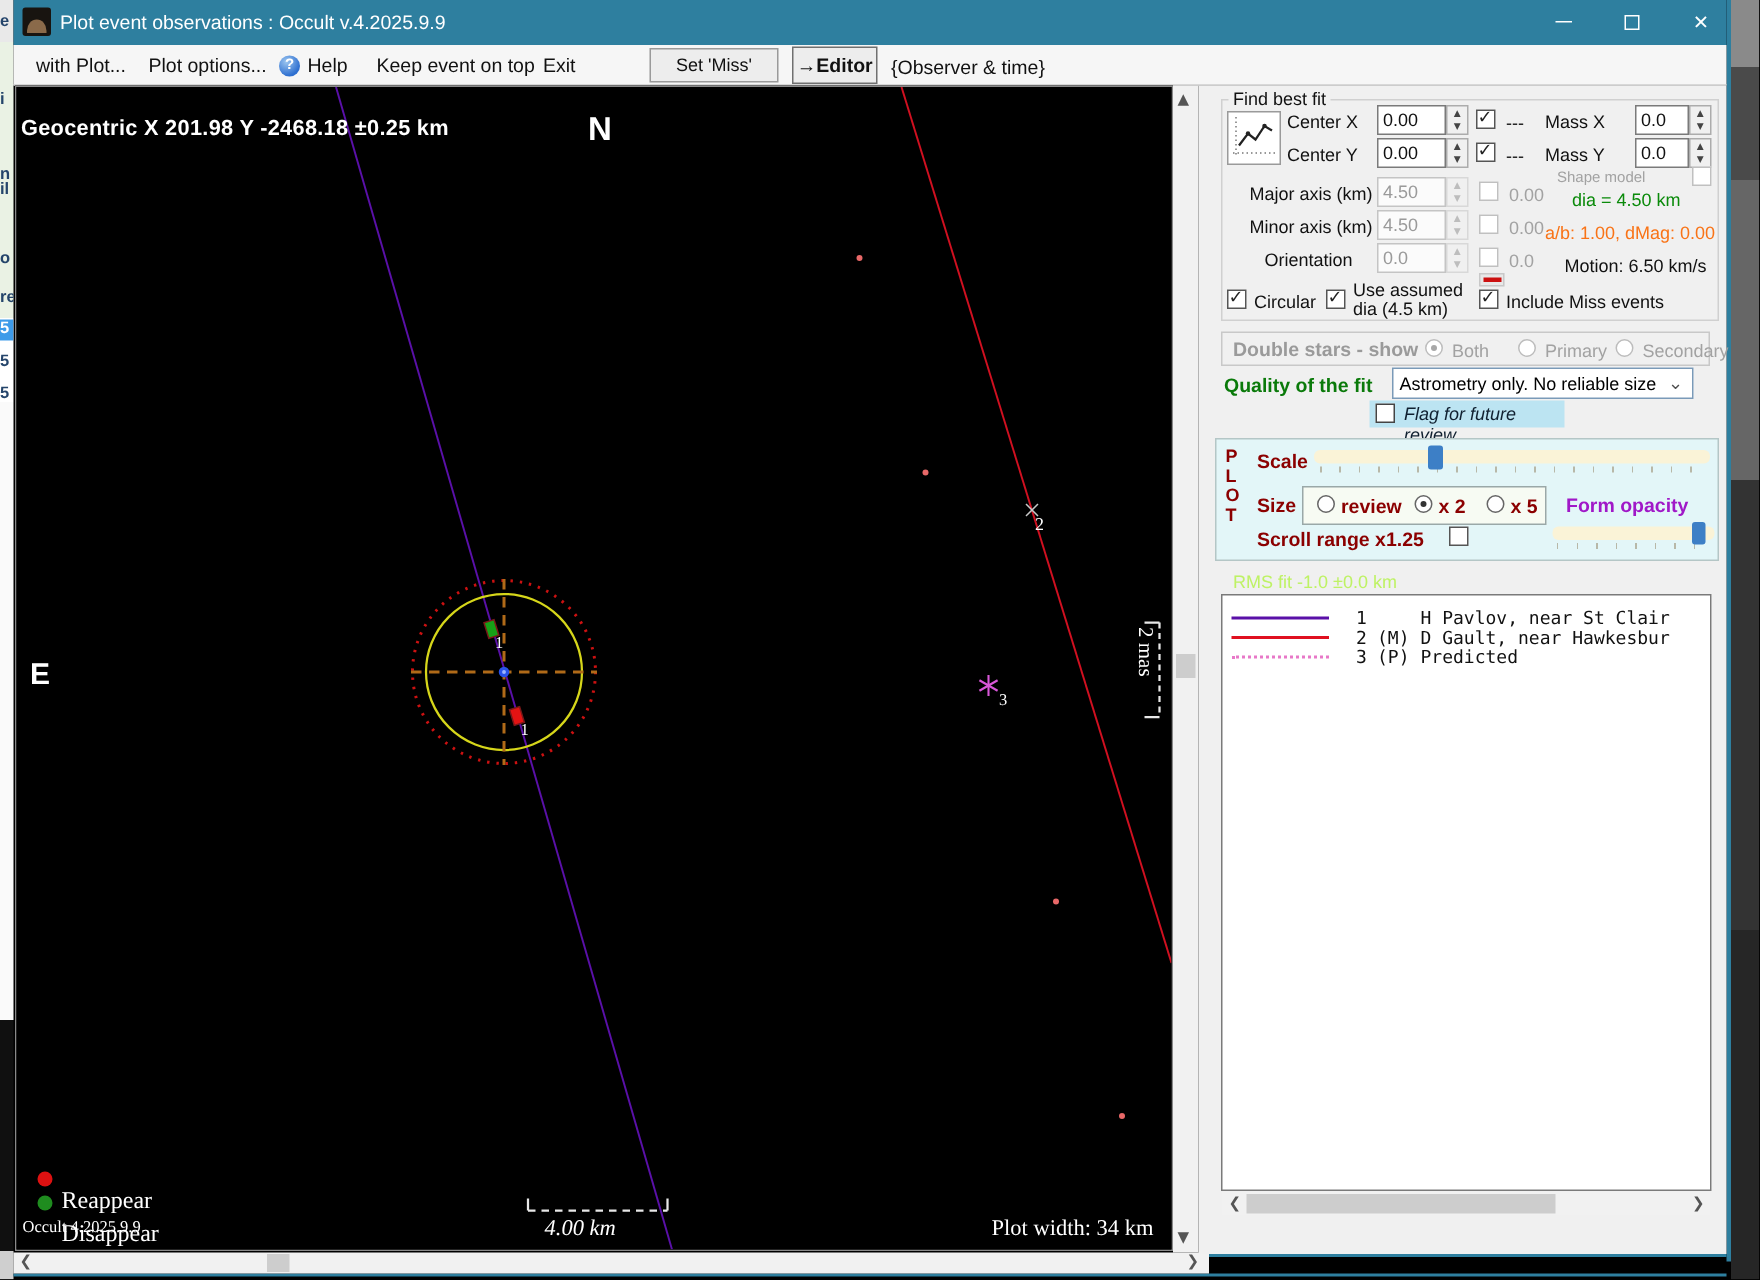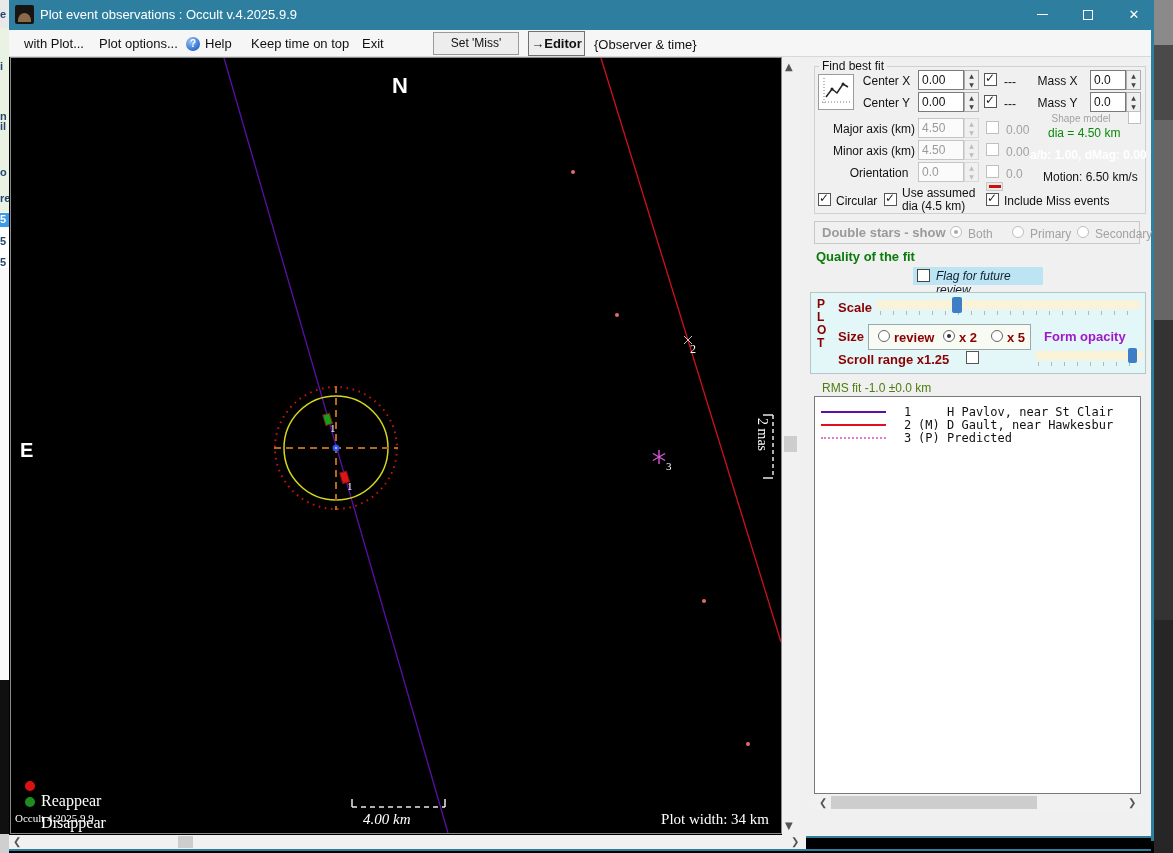--- a/index.html
+++ b/index.html
@@ -57,52 +57,52 @@
   .sb { background:#F1F1F1; }
   .sb-arrow { color:#555; font:bold 10px/14px "DejaVu Sans",sans-serif; text-align:center; }
   .sb-thumb { background:#CDCDCD; }
   #plot-vscroll { left:782px; top:57px; width:17px; height:778px; }
   #plot-hscroll { left:9px;  top:835px; width:797px; height:14px; }
 
   
   #right-panel { left:799px; top:57px; width:352px; height:779px; background:#F0F0F0; }
   .grp { border:1px solid #D0D0D0; background:transparent; }
   .grp-label { font-size:12px; color:#111; background:#F0F0F0; padding:0 3px; }
-  .rlabel { font-size:12px; color:#111; text-align:center; white-space:nowrap; }
+  .rlabel { font-size:12px; color:#111; text-align:left; white-space:nowrap; }
   .numbox { background:#fff; border:1px solid #7A7A7A; font-size:12px; color:#111; padding:2px 3px; height:20px; }
   .numbox.dis { color:#9A9A9A; border-color:#C4C4C4; background:#FBFBFB; }
   .spin { width:15px; height:20px; border:1px solid #ACACAC; background:#F0F0F0; font:6px/9px "DejaVu Sans",sans-serif; color:#444; text-align:center; }
   .spin div { height:9px; }
   .spin.dis { color:#BDBDBD; border-color:#D8D8D8; }
   .cb { width:13px; height:13px; background:#fff; border:1px solid #555; }
   .cb.on::after { content:"✓"; position:absolute; left:0; top:-3px; font:bold 12px "DejaVu Sans",sans-serif; color:#222; }
   .cb.dis { border-color:#C0C0C0; }
   .rb { width:12px; height:12px; border:1px solid #666; border-radius:50%; background:#fff; }
   .rb.on::after { content:""; position:absolute; left:3px; top:3px; width:4px; height:4px; border-radius:50%; background:#333; }
   .rb.dis { border-color:#BDBDBD; } .rb.dis.on::after { background:#A8A8A8; }
   .graytext { color:#A2A2A2; }
-  .green { color:#0A8A0A; } .blue { color:#ffffff;font-weight:bold; }
+  .green { color:#0A8A0A; } .blue { color:#f97316; }
 
   #bestfit-icon { left:818px; top:74px; width:36px; height:36px; background:#fff; border:1px solid #9A9A9A; }
 
   #double-stars-box { left:814px; top:221px; width:326px; height:23px; border:1px solid #C8C8C8; }
   #quality-combo { left:928px; top:245px; width:201px; height:21px; background:#fff; border:1px solid #7A9AB8; font-size:12px; padding:3px 4px; }
   #flag-row { left:913px; top:267px; width:130px; height:18px; background:#BCE4F2; }
   #flag-label { font:italic 12px "Liberation Sans",sans-serif; color:#102030; }
 
   #plot-panel { left:810px; top:292px; width:336px; height:82px; background:#E3F6F8; border:1px solid #B4C6C6; }
   .plotletter { font:bold 12px "Liberation Sans",sans-serif; color:#8B0000; }
   .track { background:#FAF3D7; border-radius:4px; height:9px; }
   .ticks { height:4px; background:repeating-linear-gradient(90deg,#B8B8A8 0 1px,transparent 1px 13px); }
   .thumb { background:#3D7FC6; border-radius:2px; width:10px; height:16px; }
   #size-box { left:868px; top:324px; width:163px; height:26px; background:#F7FBF3; border:1px solid #9AA8A8; }
   .szlabel { font:bold 13px "Liberation Sans",sans-serif; color:#8B0000; }
   #form-opacity { font:bold 13px "Liberation Sans",sans-serif; color:#A018C8; }
 
-  #rms-label { left:822px; top:381px; font-size:12px; color:#4d7c0f; }
+  #rms-label { left:822px; top:381px; font-size:12px; color:#bef264; }
   #observer-box { left:814px; top:396px; width:327px; height:398px; background:#fff; border:1px solid #7A7A7A; overflow:hidden; }
   .obs-row { position:absolute; left:0; width:100%; height:13px; font:12px "DejaVu Sans Mono",monospace; color:#111; white-space:nowrap; }
   .obs-line { position:absolute; left:6px; top:6px; width:65px; }
   .obs-num { position:absolute; left:89px; } .obs-code { position:absolute; left:103px; } .obs-name { position:absolute; left:132px; }
   #obs-hscroll { left:815px; top:795px; width:325px; height:15px; }
 </style>
 </head>
 <body>
 
 <div id="screen">
@@ -129,21 +129,21 @@
   <div id="title-text" class="abs">Plot event observations : Occult v.4.2025.9.9</div>
   <div id="btn-min" class="abs win-btn"><i></i></div>
   <div id="btn-max" class="abs win-btn"><i></i></div>
   <div id="btn-close" class="abs win-btn">✕</div>
 
   <div id="menubar" class="abs"></div>
   <div class="abs menu-item" style="left:24px">with Plot...</div>
   <div class="abs menu-item" style="left:99px">Plot options...</div>
   <div id="help-icon" class="abs">?</div>
   <div class="abs menu-item" style="left:205px">Help</div>
-  <div class="abs menu-item" style="left:251px">Keep time on top</div>
+  <div class="abs menu-item" style="left:251px">Keep event on top</div>
   <div class="abs menu-item" style="left:362px">Exit</div>
   <div id="btn-setmiss" class="abs mbtn">Set 'Miss' Times</div>
   <div id="btn-editor" class="abs mbtn">→Editor</div>
   <div id="observer-time" class="abs">{Observer &amp; time}</div>
 
   <div id="plot-frame" class="abs"></div>
   <div id="plot-area" class="abs">
     <svg id="plot-svg" width="770" height="775" viewBox="0 0 770 775">
         <line x1="213" y1="0" x2="437" y2="775" stroke="#5A10A8" stroke-width="1.3"></line>
         <line x1="590" y1="0" x2="770" y2="584" stroke="#D01020" stroke-width="1.3"></line>
@@ -168,20 +168,21 @@
         <circle cx="606" cy="257" r="2" fill="#E86868"></circle>
         <circle cx="693" cy="543" r="2" fill="#E86868"></circle>
         <circle cx="737" cy="686" r="2" fill="#E86868"></circle>
         <line x1="341" y1="749" x2="434" y2="749" stroke="#E8E8E8" stroke-width="1.5" stroke-dasharray="5 4"></line>
         <line x1="341" y1="741" x2="341" y2="749" stroke="#E8E8E8" stroke-width="1.5"></line>
         <line x1="434" y1="741" x2="434" y2="749" stroke="#E8E8E8" stroke-width="1.5"></line>
         <line x1="762" y1="357" x2="762" y2="420" stroke="#E8E8E8" stroke-width="1.5" stroke-dasharray="4 3"></line>
         <line x1="752" y1="357" x2="762" y2="357" stroke="#E8E8E8" stroke-width="1.5"></line>
         <line x1="752" y1="420" x2="762" y2="420" stroke="#E8E8E8" stroke-width="1.5"></line>
       </svg>
+    <div class="abs plot-header" style="top:20px">Geocentric  X  201.98  Y -2468.18 ±0.25 km</div>
     <div id="north-label" class="abs">N</div>
     <div id="east-label" class="abs">E</div>
     <div class="abs leg-dot" style="left:14px;top:723px;background:#DD1111"></div>
     <div class="abs leg-row" style="left:30px;top:756px">Disappear</div>
     <div class="abs leg-dot" style="left:14px;top:739px;background:#1F8C1F"></div>
     <div class="abs leg-row" style="left:30px;top:734px">Reappear</div>
     <div id="plot-version" class="abs" style="left:4px;top:754px">Occult 4.2025.9.9</div>
     <div id="scalebar-label" class="abs" style="left:352px;top:753px">4.00 km</div>
     <div id="plotwidth-label" class="abs" style="left:628px;top:753px">Plot width: 34 km</div>
     <div id="mas-label" class="abs" style="left:743px;top:360px">2 mas</div>
@@ -290,20 +291,24 @@
   <div id="double-stars-box" class="abs"></div>
   <div class="abs" style="left:822px;top:225px;font:bold 13px 'Liberation Sans',sans-serif;color:#9A9A9A">Double stars - show</div>
   <div class="abs rb dis on" style="left:950px;top:226px"></div>
   <div class="abs graytext" style="left:968px;top:227px;font-size:12px">Both</div>
   <div class="abs rb dis" style="left:1012px;top:226px"></div>
   <div class="abs graytext" style="left:1030px;top:227px;font-size:12px">Primary</div>
   <div class="abs rb dis" style="left:1077px;top:226px"></div>
   <div class="abs graytext" style="left:1095px;top:227px;font-size:12px">Secondary</div>
 
   <div class="abs" style="left:816px;top:249px;font:bold 13px 'Liberation Sans',sans-serif;color:#0A7A0A">Quality of the fit</div>
+  <div id="quality-combo" class="abs">
+    <span>Astrometry only. No reliable size</span>
+    <span class="abs" style="right:6px;top:2px;color:#505050">⌄</span>
+  </div>
   <div id="flag-row" class="abs">
     <div class="abs cb" style="left:4px;top:2px;border-color:#444"></div>
     <div id="flag-label" class="abs" style="left:23px;top:2px">Flag for future review</div>
   </div>
 
   <div id="plot-panel" class="abs"></div>
   <div class="abs plotletter" style="left:817px;top:297px">P</div>
   <div class="abs plotletter" style="left:817px;top:310px">L</div>
   <div class="abs plotletter" style="left:817px;top:323px">O</div>
   <div class="abs plotletter" style="left:817px;top:336px">T</div>

